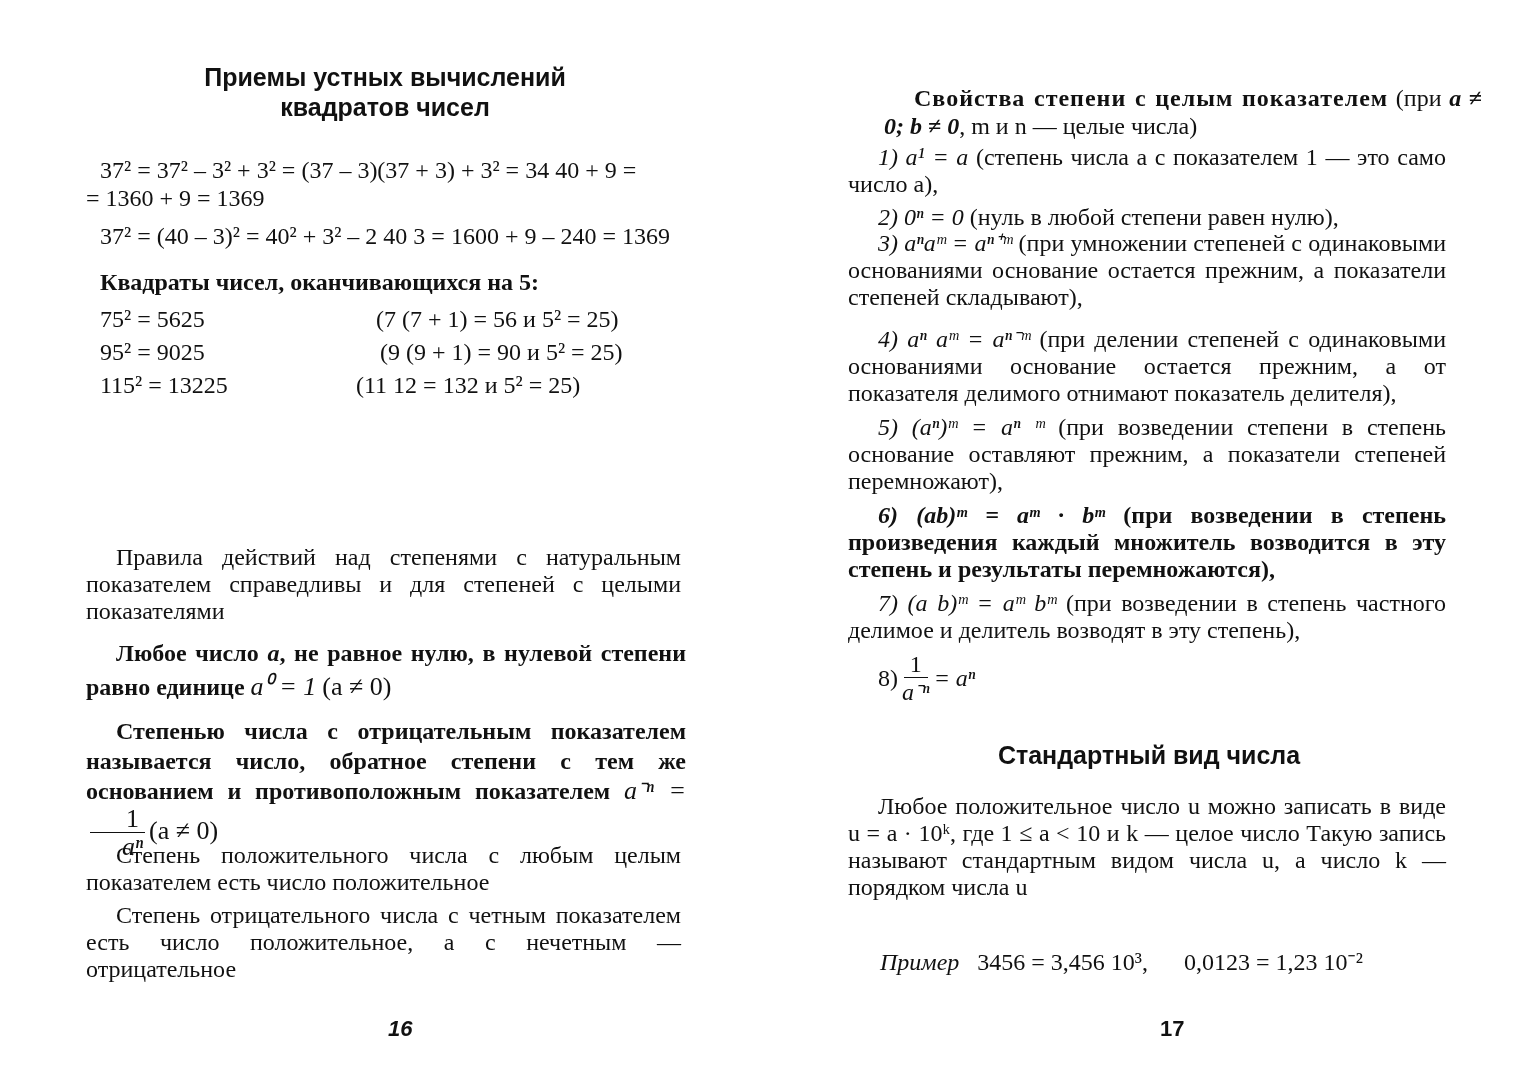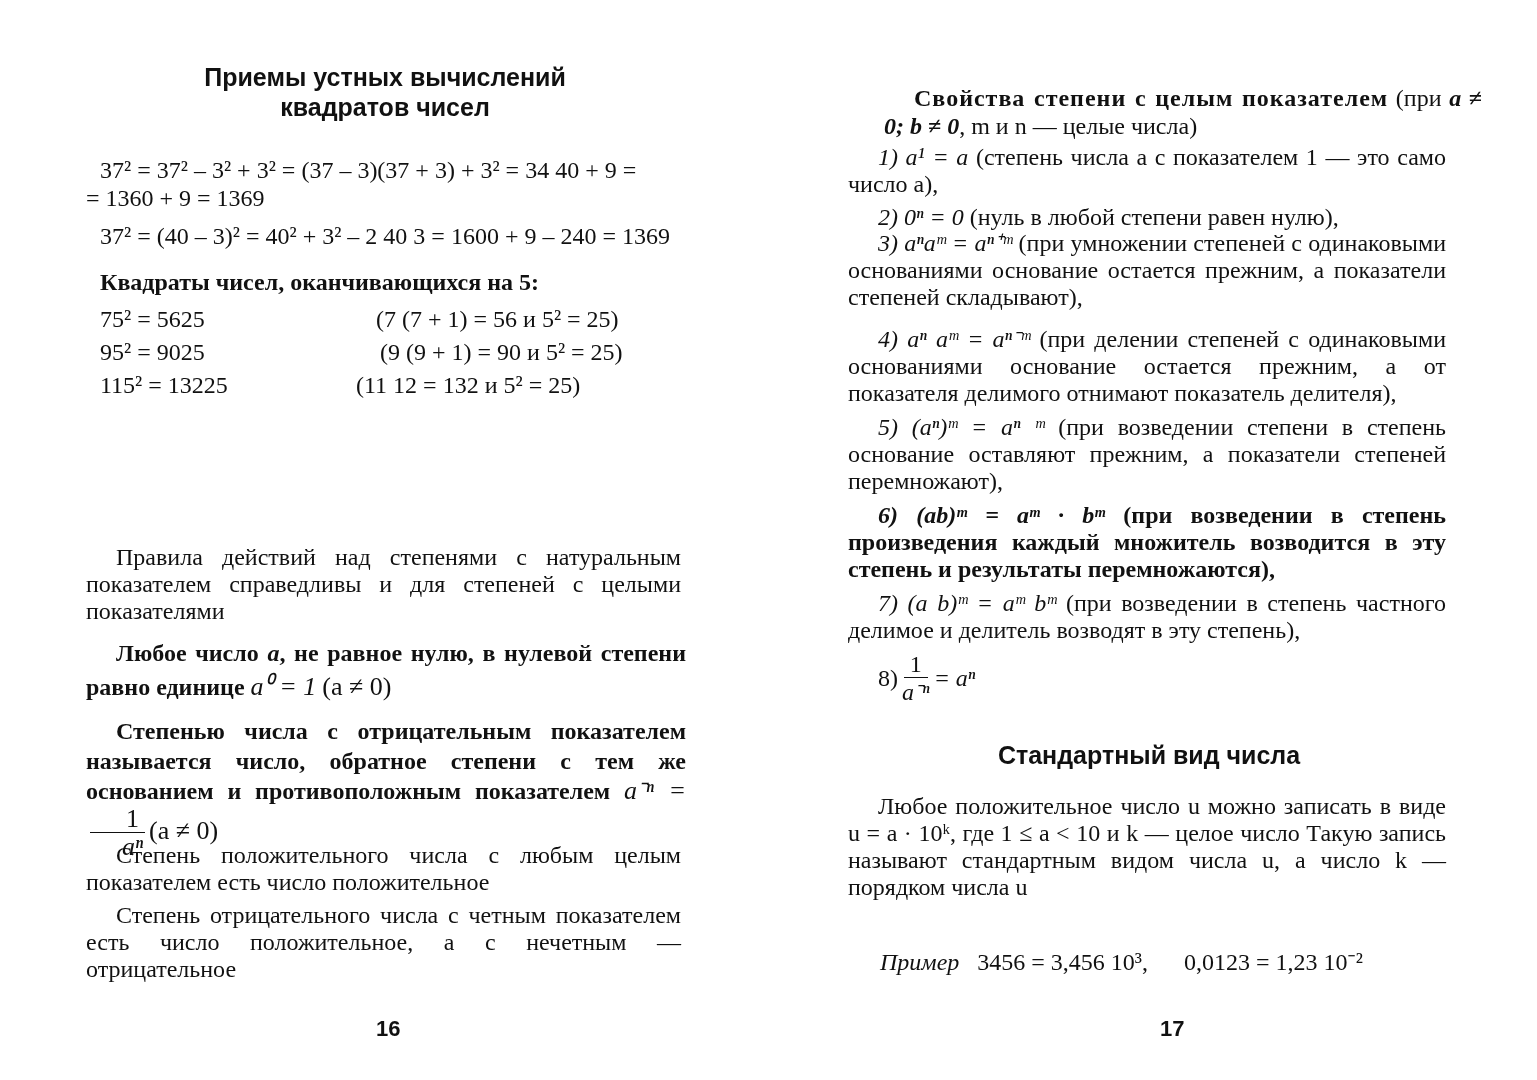--- a/index.html
+++ b/index.html
@@ -54,21 +54,21 @@
   <div class="para indent b" style="left:86px; width:600px; top:716px; line-height:30px;">
     <span>Степенью числа с отрицательным показателем называется число, обратное степени с тем же основанием и противоположным показателем </span><span class="cond i">a⁻ⁿ =</span><span class="frac cond">
         <span class="num">1</span>
         <span class="den i">aⁿ</span>
       </span><span class="cond">(a ≠ 0)</span>
   </div>
 
   <div class="para indent" style="left:86px; width:595px; top:842px;">Степень положительного числа с любым целым показателем есть число положительное</div>
   <div class="para indent" style="left:86px; width:595px; top:902px;">Степень отрицательного числа с четным показателем есть число положительное, а с нечетным — отрицательное</div>
 
-  <div class="pagenum" style="left:376px; top:1016px;">16</div>
+  <div class="pagenum" style="left:388px; top:1016px;font-style:italic;">16</div>
 </div>
 
 <div class="page" id="page-right">
 
   <div class="para indent" style="left:80px; width:598px; top:84px; line-height:28px;margin-left:36px;">
     <span class="b" style="letter-spacing:1px;">Свойства степени с целым показателем</span><span> (при</span>
     <span class="bi">a ≠ 0;  b ≠ 0</span><span>, m и n — целые числа)</span>
   </div>
 
   <div class="para indent" style="left:80px; width:598px; top:144px;">

